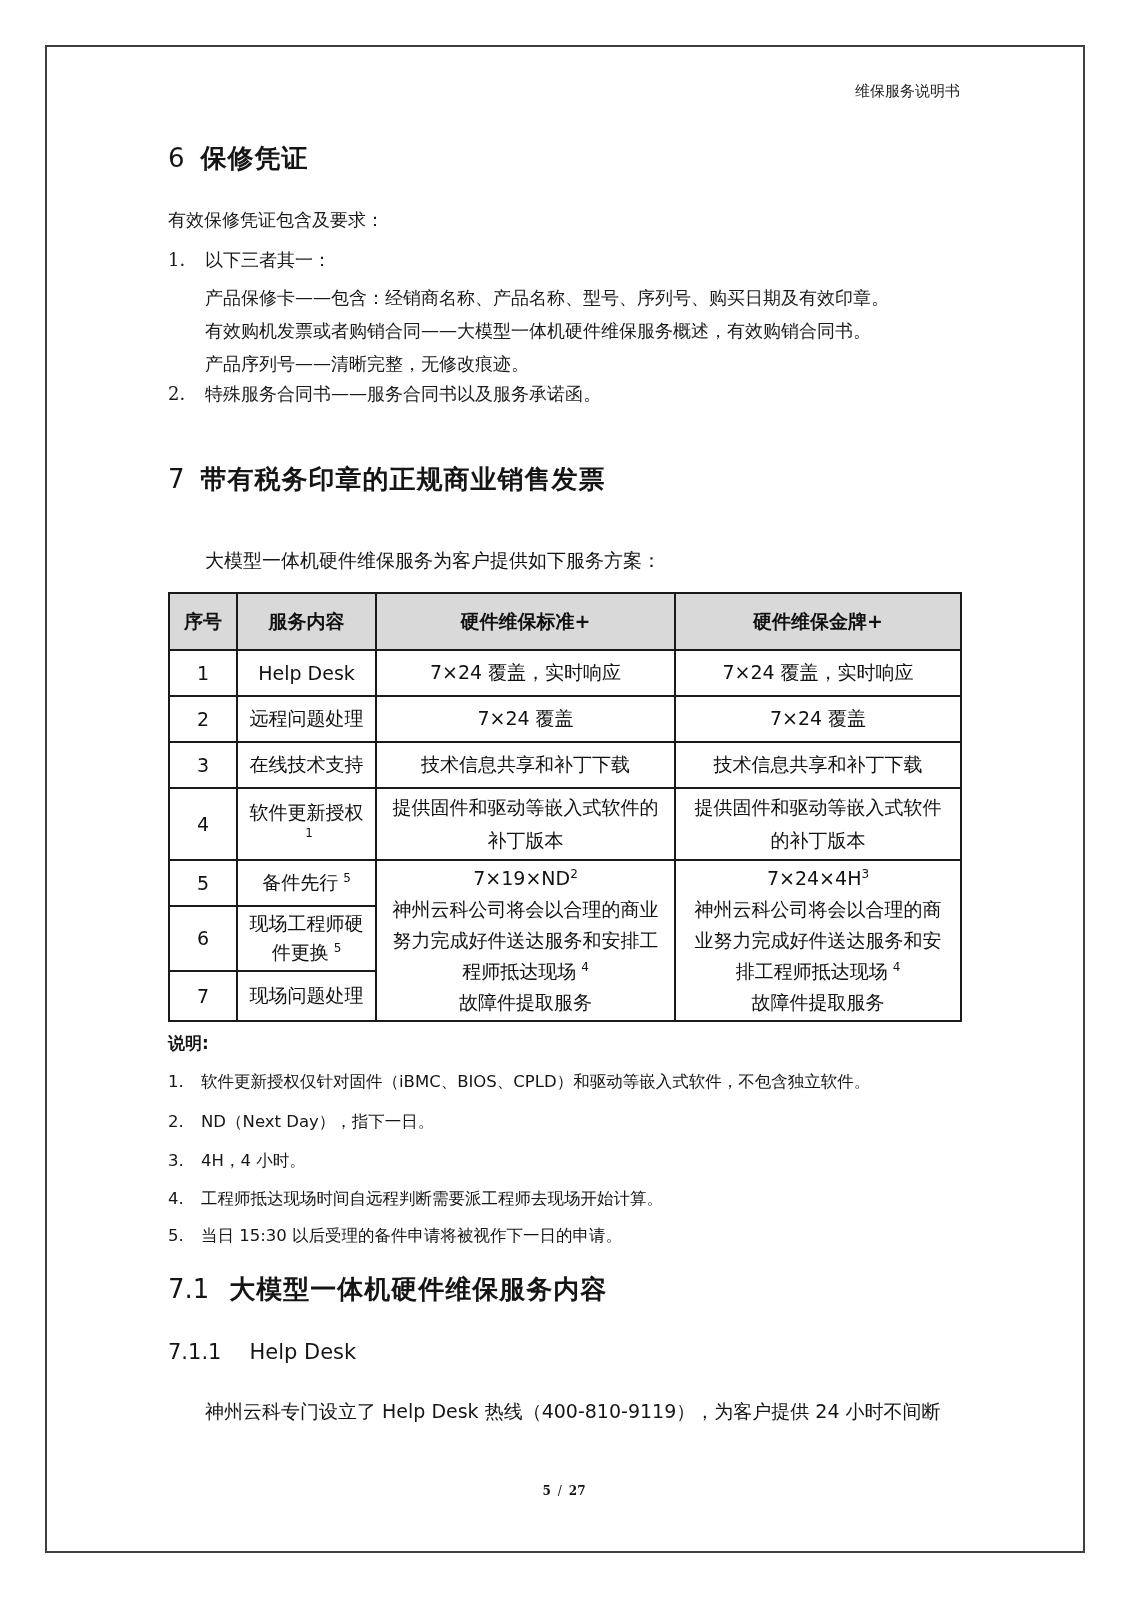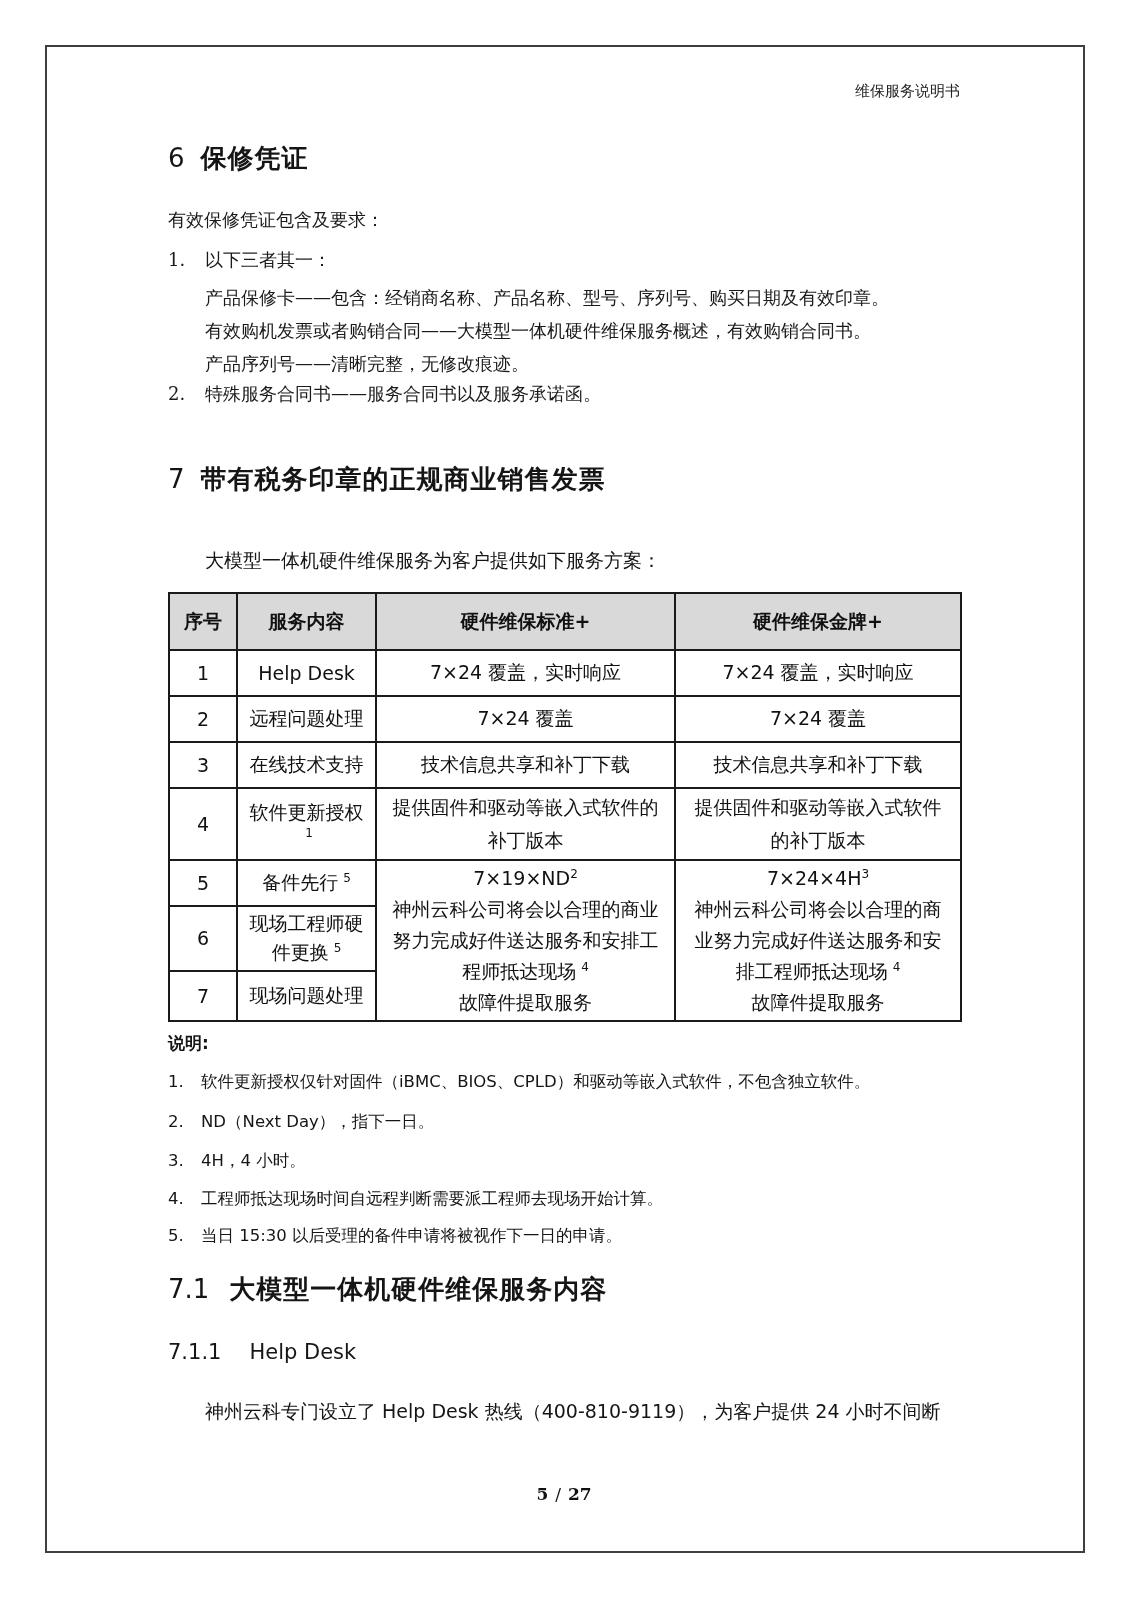--- a/index.html
+++ b/index.html
@@ -54,21 +54,21 @@
   td.wrap   { line-height:33px; }
   sup.fnote { font-size:12px; line-height:0; vertical-align:super; }
   sup.sp { margin-left:5px; }
 
   .notes-label { font-weight:700; font-size:17px; }
   .note { font-size:16.5px; line-height:24px; padding-left:33px; }
   .note .li-num { position:absolute; left:0; top:0; }
 
   .para { font-size:19px; line-height:30px; }
 
-  .footer { top:1484px; text-align:center; font-size:17px; font-weight:700; color:#111; }
+  .footer { top:1484px; text-align:center; font-size:12px; font-weight:700; color:#111; }
   .footer .sep { font-weight:400; margin:0 7px; }
 </style>
 </head>
 <body>
 
 <div class="page">
   <div class="frame"></div>
 
   <div class="content">
 

